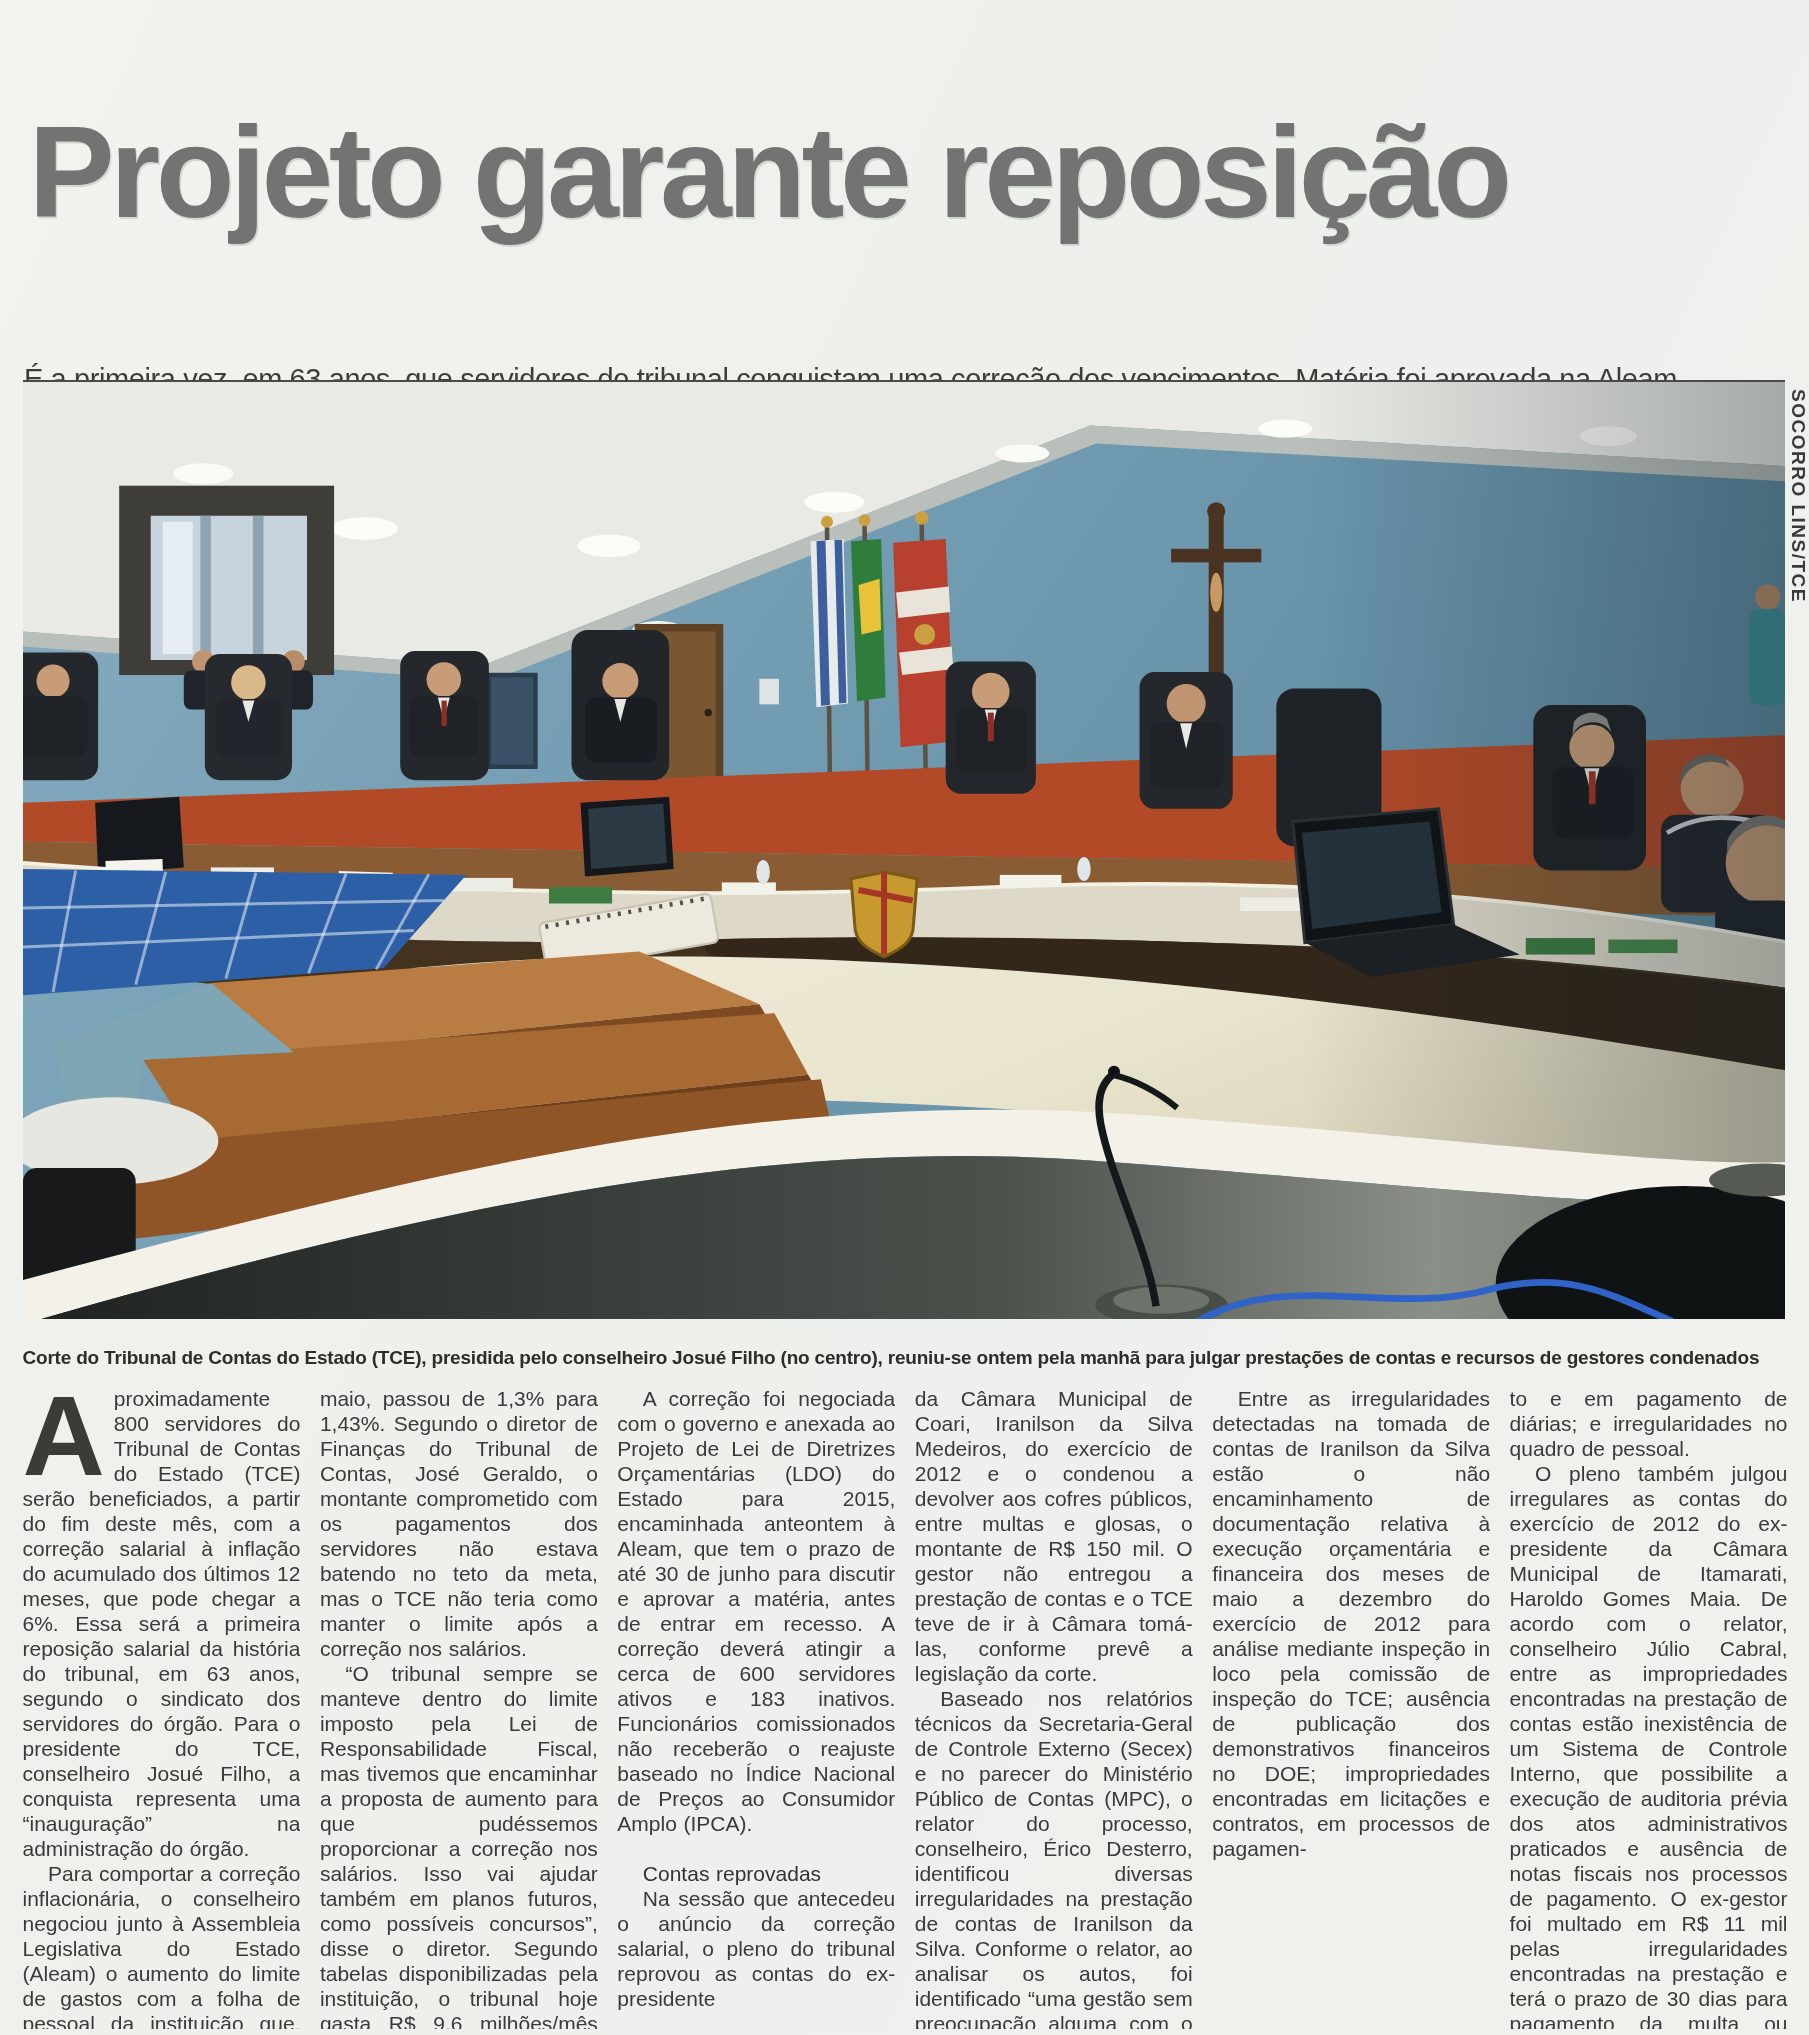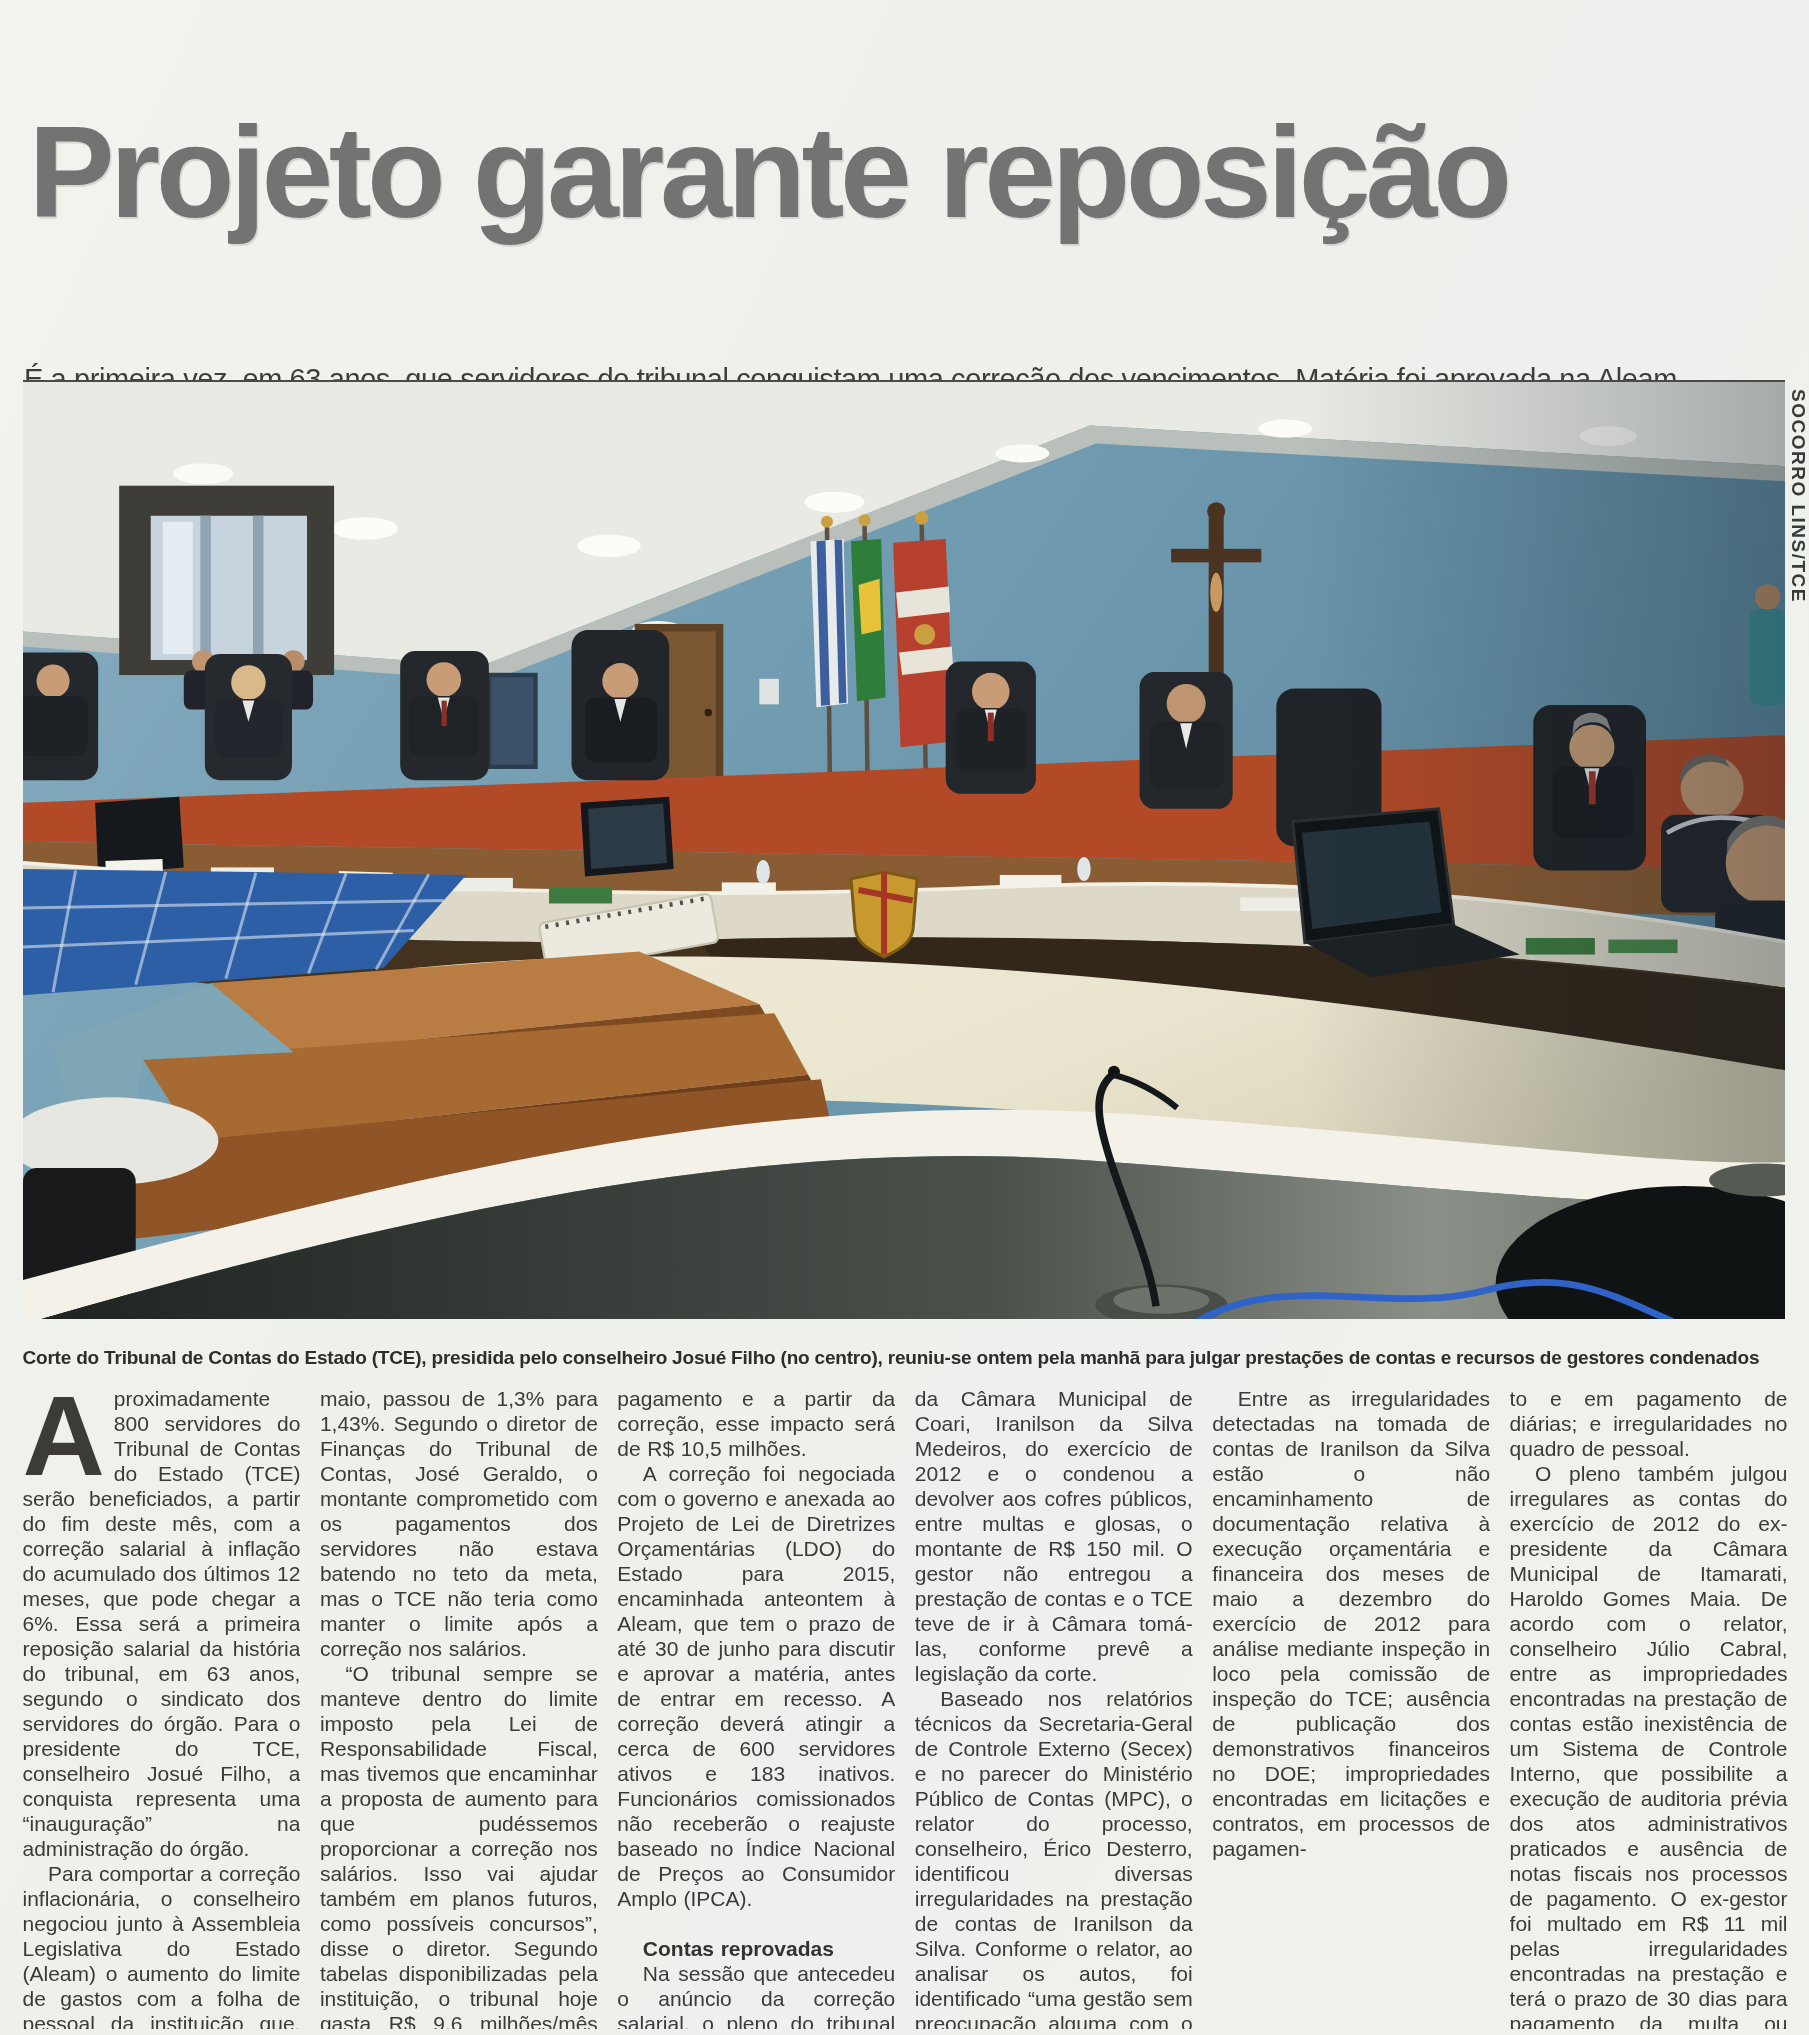--- a/index.html
+++ b/index.html
@@ -34,21 +34,21 @@
   .columns{
     position:absolute;left:22.5px;top:1386px;width:1765px;height:643px;
     display:flex;gap:19.5px;overflow:hidden;
   }
   .col{flex:1 1 0;overflow:hidden;}
   .par{
     margin:0;font-size:21px;line-height:25px;text-align:justify;color:#3a3a38;
     word-spacing:0.8px;
   }
   .par.p{text-indent:25.5px;}
-  .par.subhead{font-weight:700;text-indent:25.5px;margin-top:25px;color:#333330;}
+  .par.subhead{font-weight:400;text-indent:25.5px;margin-top:25px;color:#333330;}
   .dropcap{
     float:left;font-size:114px;line-height:90px;font-weight:700;color:#3c3b37;
     padding:4.5px 9px 0 0;letter-spacing:0;
   }
 </style>
 </head>
 <body>
 
 <h1 class="headline">
   <span>Projeto garante reposição</span><br>
@@ -319,21 +319,20 @@
 <div class="columns">
   <div class="col">
       <p class="par lead"><span class="dropcap">A</span>proximadamente 800 servidores do Tribunal de Contas do Estado (TCE) serão beneficiados, a partir do fim deste mês, com a correção salarial à inflação do acumulado dos últimos 12 meses, que pode chegar a 6%. Essa será a primeira reposição salarial da história do tribunal, em 63 anos, segundo o sindicato dos servidores do órgão. Para o presidente do TCE, conselheiro Josué Filho, a conquista representa uma “inauguração” na administração do órgão.</p>
       <p class="par p">Para comportar a correção inflacionária, o conselheiro negociou junto à Assembleia Legislativa do Estado (Aleam) o aumento do limite de gastos com a folha de pessoal da instituição que, desde o último dia 19 de</p>
     </div>
   <div class="col">
       <p class="par cont">maio, passou de 1,3% para 1,43%. Segundo o diretor de Finanças do Tribunal de Contas, José Geraldo, o montante comprometido com os pagamentos dos servidores não estava batendo no teto da meta, mas o TCE não teria como manter o limite após a correção nos salários.</p>
       <p class="par p">“O tribunal sempre se manteve dentro do limite imposto pela Lei de Responsabilidade Fiscal, mas tivemos que encaminhar a proposta de aumento para que pudéssemos proporcionar a correção nos salários. Isso vai ajudar também em planos futuros, como possíveis concursos”, disse o diretor. Segundo tabelas disponibilizadas pela instituição, o tribunal hoje gasta R$ 9,6 milhões/mês com a folha de</p>
     </div>
   <div class="col">
-      <p class="par cont">pagamento e a partir da correção, esse impacto será de R$ 10,5 milhões.</p>
       <p class="par p">A correção foi negociada com o governo e anexada ao Projeto de Lei de Diretrizes Orçamentárias (LDO) do Estado para 2015, encaminhada anteontem à Aleam, que tem o prazo de até 30 de junho para discutir e aprovar a matéria, antes de entrar em recesso. A correção deverá atingir a cerca de 600 servidores ativos e 183 inativos. Funcionários comissionados não receberão o reajuste baseado no Índice Nacional de Preços ao Consumidor Amplo (IPCA).</p>
       <p class="par subhead">Contas reprovadas</p>
       <p class="par p">Na sessão que antecedeu o anúncio da correção salarial, o pleno do tribunal reprovou as contas do ex-presidente</p>
     </div>
   <div class="col">
       <p class="par cont">da Câmara Municipal de Coari, Iranilson da Silva Medeiros, do exercício de 2012 e o condenou a devolver aos cofres públicos, entre multas e glosas, o montante de R$ 150 mil. O gestor não entregou a prestação de contas e o TCE teve de ir à Câmara tomá-las, conforme prevê a legislação da corte.</p>
       <p class="par p">Baseado nos relatórios técnicos da Secretaria-Geral de Controle Externo (Secex) e no parecer do Ministério Público de Contas (MPC), o relator do processo, conselheiro, Érico Desterro, identificou diversas irregularidades na prestação de contas de Iranilson da Silva. Conforme o relator, ao analisar os autos, foi identificado “uma gestão sem preocupação alguma com o controle interno e externo, e com</p>
     </div>
   <div class="col">
       <p class="par p">Entre as irregularidades detectadas na tomada de contas de Iranilson da Silva estão o não encaminhamento de documentação relativa à execução orçamentária e financeira dos meses de maio a dezembro do exercício de 2012 para análise mediante inspeção in loco pela comissão de inspeção do TCE; ausência de publicação dos demonstrativos financeiros no DOE; impropriedades encontradas em licitações e contratos, em processos de pagamen-</p>

